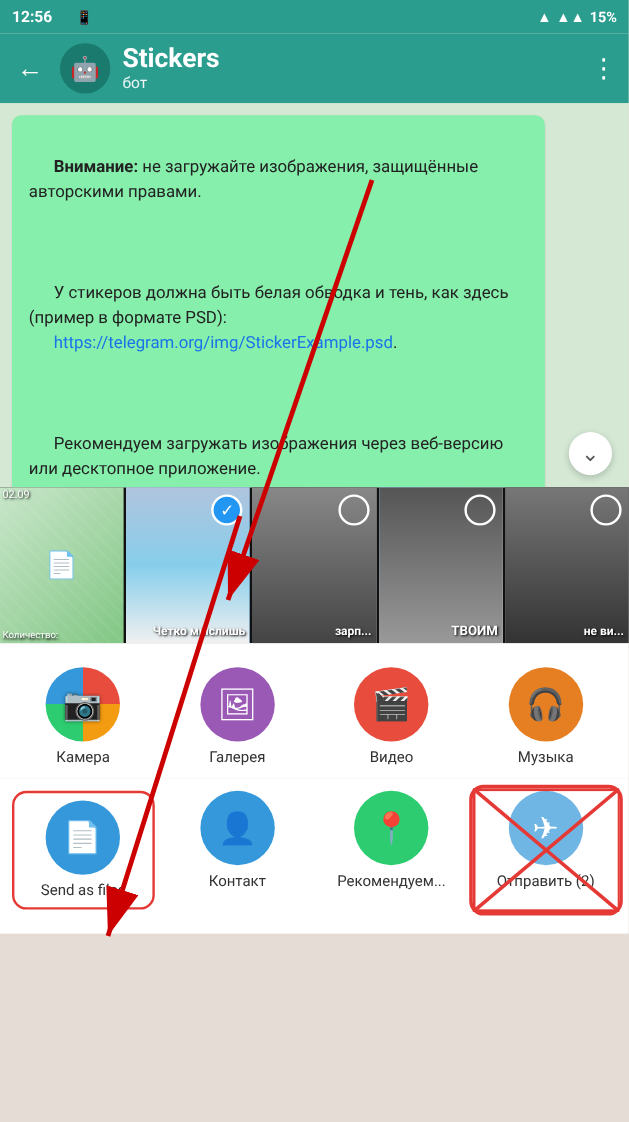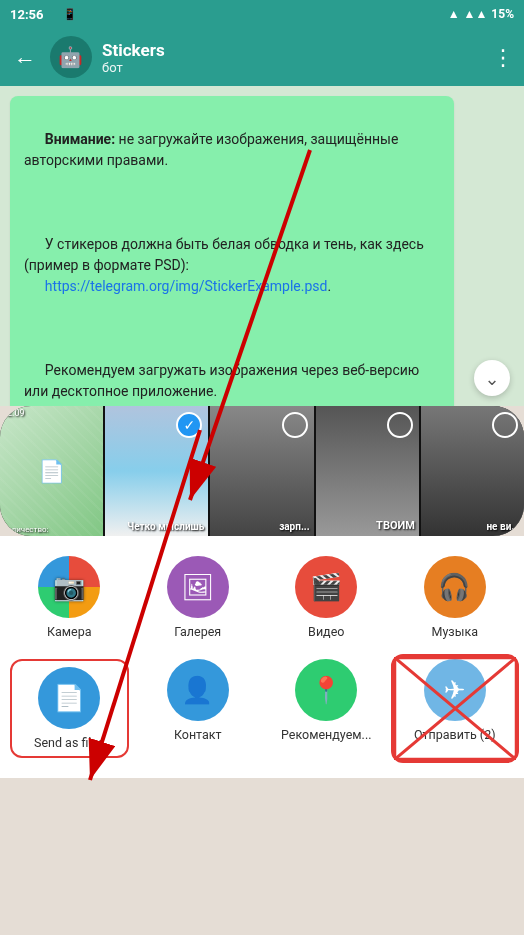--- a/index.html
+++ b/index.html
@@ -48,21 +48,21 @@
       height: 42px;
       border-radius: 50%;
       background: #1a7a6e;
       display: flex;
       align-items: center;
       justify-content: center;
       font-size: 20px;
       flex-shrink: 0;
     }
     .header-info { flex: 1; }
-    .header-title { font-size: 17px; font-weight: bold; }
+    .header-title { font-size: 22px; font-weight: bold; }
     .header-sub { font-size: 13px; opacity: 0.9; }
     .header-menu { font-size: 22px; cursor: pointer; }
 
     
     .chat-area {
       background: #d4e8d4;
       height: 320px;
       overflow: hidden;
       position: relative;
       padding: 10px;
@@ -96,21 +96,20 @@
       cursor: pointer;
     }
 
     
     .photo-strip {
       height: 130px;
       background: #111;
       display: flex;
       gap: 2px;
       overflow: hidden;
-      border-radius: 31px;
     }
     .photo-item {
       flex: 1;
       background: #333;
       position: relative;
       overflow: hidden;
     }
     .photo-item-inner {
       width: 100%;
       height: 100%;

